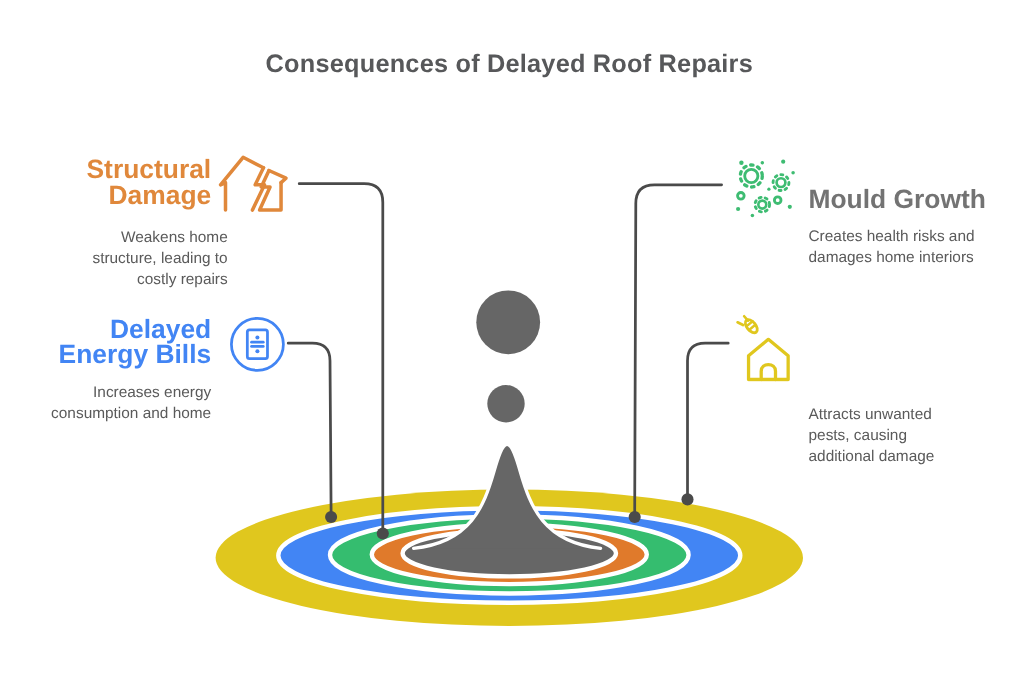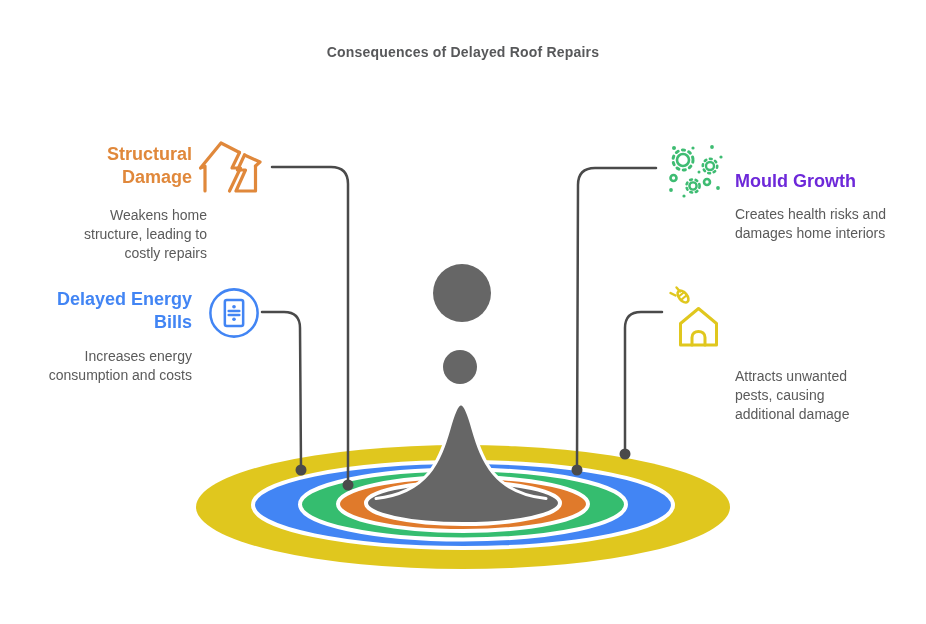--- a/index.html
+++ b/index.html
@@ -2,25 +2,25 @@
 <html><head>
 <meta charset="utf-8">
 <style>
   html,body{margin:0;padding:0;background:#fff;}
   .canvas{
     position:relative;width:926px;height:624px;background:#ffffff;overflow:hidden;
     font-family:"Liberation Sans","DejaVu Sans",sans-serif;
   }
   .title{
     position:absolute;left:0;right:0;top:44px;text-align:center;
-    font-size:14px;font-weight:700;color:#57585A;letter-spacing:.2px;
+    font-size:23px;font-weight:700;color:#57585A;letter-spacing:.2px;
   }
   svg.layer{position:absolute;left:0;top:0;pointer-events:none;}
   .callout{position:absolute;}
-  .callout .head{font-size:18px;font-weight:700;line-height:23px;}
+  .callout .head{font-size:24px;font-weight:700;line-height:23px;}
   .callout .desc{font-size:14px;line-height:19px;color:#5A5A5A;margin-top:16px;}
   .align-right{text-align:right;}
   .align-left{text-align:left;}
   .icon{position:absolute;}
   .icon svg{display:block;width:100%;height:100%;}
 </style>
 </head>
 <body>
 
 <div class="canvas">
@@ -85,21 +85,21 @@
       <g fill="#4285F4">
         <circle cx="28" cy="21.5" r="1.9"></circle>
         <circle cx="28" cy="34.5" r="1.9"></circle>
       </g>
     </svg>
   </div>
   <div class="callout align-right" style="left:42px;top:288px;width:150px;">
     <div class="head" style="color: rgb(66, 133, 244);">Delayed Energy Bills</div>
   </div>
   <div class="callout align-right" style="left:22px;top:347px;width:170px;">
-    <div class="desc" style="margin-top:0;">Increases energy consumption and costs</div>
+    <div class="desc" style="margin-top:0;">Increases energy consumption and home</div>
   </div>
 
   <div class="icon" style="left:666px;top:141px;width:58px;height:58px;">
     <svg viewBox="0 0 58 58">
       <g fill="none" stroke-linecap="round" stroke="#3EBC72">
         <circle cx="17" cy="19" r="6" stroke-width="2.6"></circle>
         <circle cx="17" cy="19" r="10" stroke-width="3" stroke-dasharray="2.2 4.4"></circle>
         <circle cx="44" cy="25" r="4" stroke-width="2.4"></circle>
         <circle cx="44" cy="25" r="7.2" stroke-width="2.6" stroke-dasharray="1.8 3.8"></circle>
         <circle cx="27" cy="45" r="3.6" stroke-width="2.4"></circle>
@@ -113,21 +113,21 @@
         <circle cx="46" cy="6" r="1.9"></circle>
         <circle cx="55" cy="16" r="1.6"></circle>
         <circle cx="5" cy="49" r="1.9"></circle>
         <circle cx="18" cy="55" r="1.6"></circle>
         <circle cx="52" cy="47" r="1.9"></circle>
         <circle cx="33" cy="31" r="1.5"></circle>
       </g>
     </svg>
   </div>
   <div class="callout align-left" style="left:735px;top:170px;width:180px;">
-    <div class="head" style="color: #6d28d9;">Mould Growth</div>
+    <div class="head" style="color: #737373;">Mould Growth</div>
   </div>
   <div class="callout align-left" style="left:735px;top:204px;width:175px;">
     <div class="desc" style="margin-top:1px;">Creates health risks and damages home interiors</div>
   </div>
 
   <div class="icon" style="left:668px;top:285px;width:60px;height:62px;">
     <svg viewBox="0 0 60 62">
       <g fill="none" stroke-width="3" stroke-linecap="round" stroke-linejoin="round" stroke="#E0C71E">
         <path d="M12.5 60 L12.5 38.5 L30.5 23.5 L48.5 38.5 L48.5 60 Z"></path>
         <path d="M24 60 L24 52.5 C24 48.5 27 46.5 30.5 46.5 C34 46.5 37 48.5 37 52.5 L37 60"></path>

